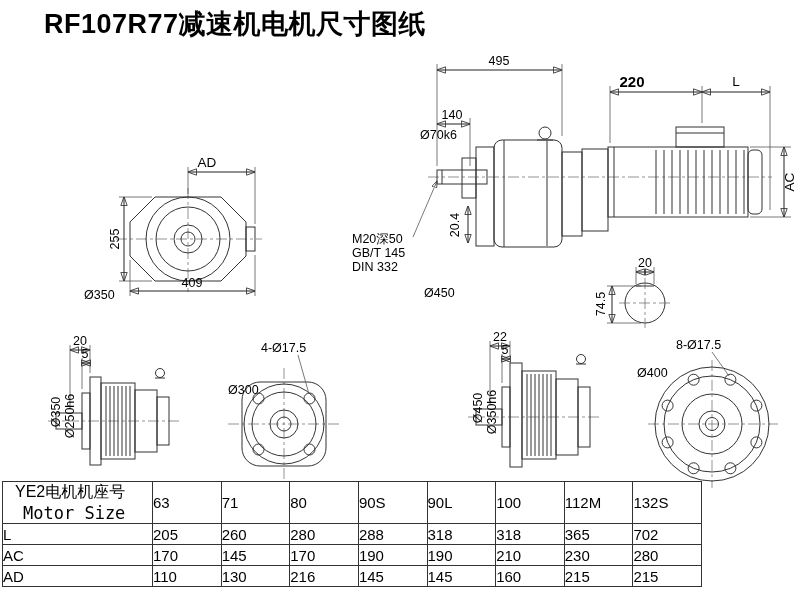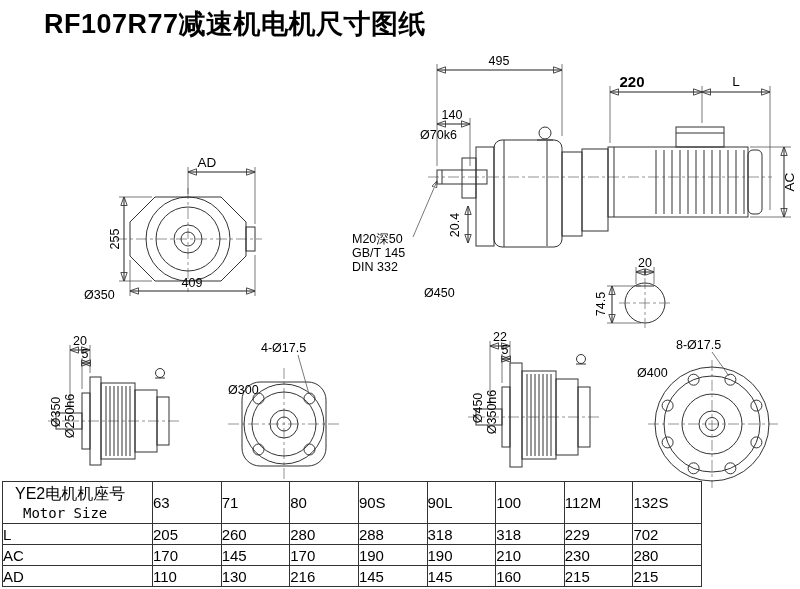--- a/index.html
+++ b/index.html
@@ -19,21 +19,21 @@
   .drawing text  { fill:#000; stroke:none; font-size:12.5px; font-family:"Liberation Sans","DejaVu Sans",sans-serif; }
   .drawing text.big { font-size:15px; font-weight:bold; }
   .drawing text.med { font-size:13.5px; }
 
   table.dim-table { position:absolute; left:2px; top:481px; width:700px; border-collapse:collapse; table-layout:fixed; background:#fff; }
   .dim-table td { border:1px solid #333; text-align:left; vertical-align:middle; color:#000; font-size:15px; height:21px; padding:0; }
   .dim-table td.head { height:42px; }
   .dim-table td.label-cell { text-align:left; }
   .dim-table col.c0 { width:150px; }
   .hl1 { font-size:16px; padding-left:12px; }
-  .hl2 { font-family:"DejaVu Sans Mono","Liberation Mono",monospace; font-size:14px; padding-left:20px; }
+  .hl2 { font-family:"DejaVu Sans Mono","Liberation Mono",monospace; font-size:17px; padding-left:20px; }
 </style>
 </head>
 <body>
 
 <div class="page">
 
   <div class="title">RF107R77减速机电机尺寸图纸</div>
 
   <svg class="drawing" width="800" height="589" viewBox="0 0 800 589" xmlns="http://www.w3.org/2000/svg">
     <defs>
@@ -270,21 +270,21 @@
       <td class="head">132S</td>
     </tr>
     <tr>
       <td>L</td>
       <td>205</td>
       <td>260</td>
       <td>280</td>
       <td>288</td>
       <td>318</td>
       <td>318</td>
-      <td>229</td>
+      <td>365</td>
       <td>702</td>
     </tr>
     <tr>
       <td>AC</td>
       <td>170</td>
       <td>145</td>
       <td>170</td>
       <td>190</td>
       <td>190</td>
       <td>210</td>

